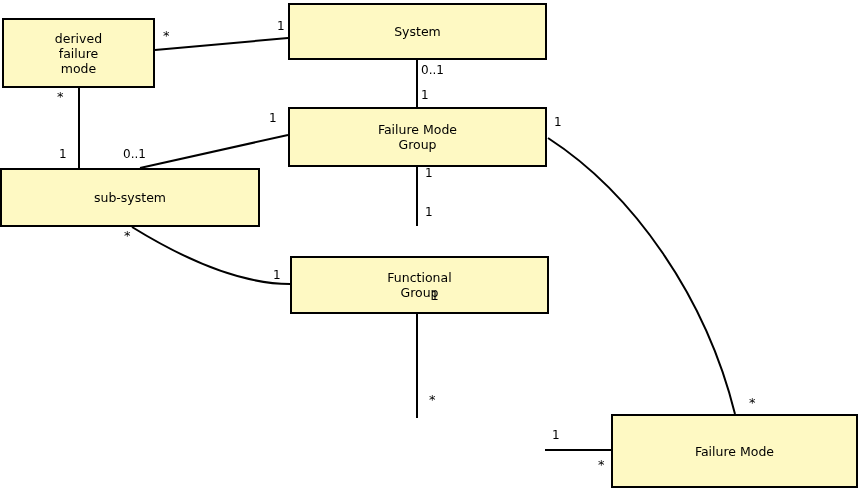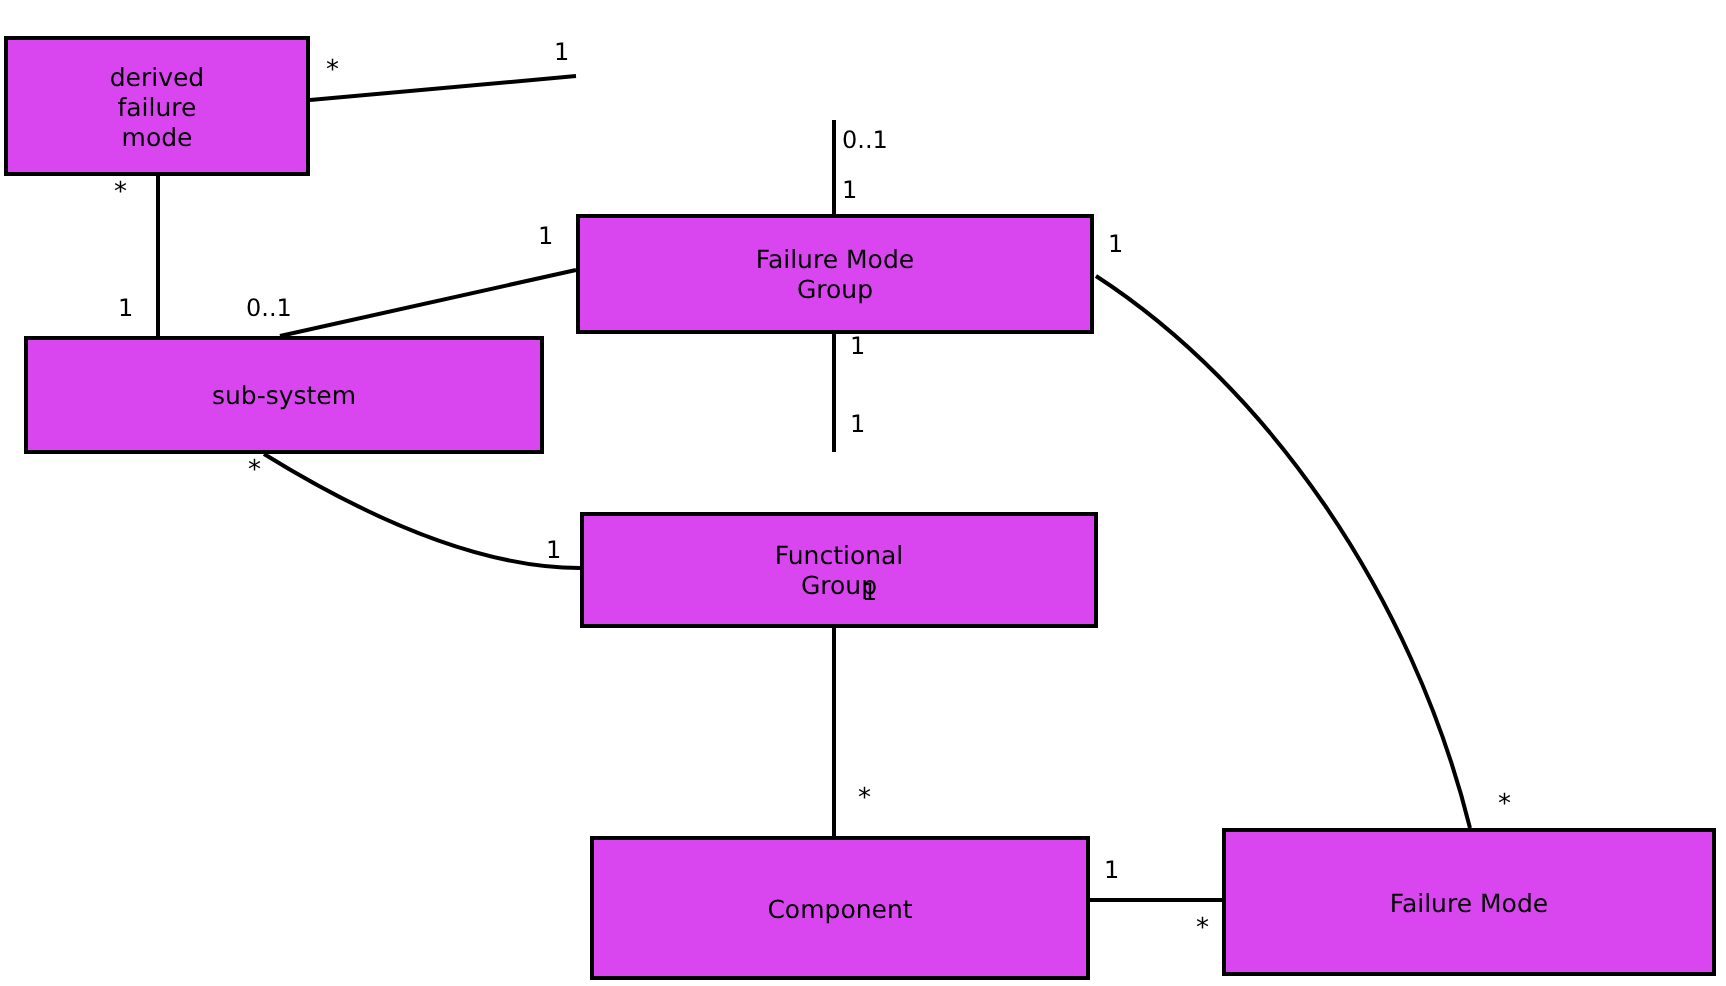--- a/index.html
+++ b/index.html
@@ -22,21 +22,21 @@
     position: absolute;
     left: 0;
     top: 0;
     width: 863px;
     height: 493px;
   }
   .uml-box {
     position: absolute;
     box-sizing: border-box;
     border: 2px solid #000000;
-    background: #d946ef;
+    background: #fef9c3;
     display: flex;
     align-items: center;
     justify-content: center;
     text-align: center;
     z-index: 5;
   }
   .uml-box-label {
     font-family: "DejaVu Sans", sans-serif;
     font-size: 12.5px;
     line-height: 15px;
@@ -75,38 +75,38 @@
       <path d="M 548,138 C 633,193 706,297 735,414"></path>
     </g>
   </svg>
 
   <div class="uml-box" style="left:2px; top:18px; width:153px; height:70px;">
     <span class="uml-box-label">derived
 failure
 mode</span>
   </div>
 
+  <div class="uml-box" style="left:288px; top:3px; width:259px; height:57px;">
+    <span class="uml-box-label">System</span>
+  </div>
 
   <div class="uml-box" style="left:288px; top:107px; width:259px; height:60px;">
     <span class="uml-box-label">Failure Mode
 Group</span>
   </div>
 
-  <div class="uml-box" style="left:12px; top:168px; width:260px; height:59px;">
+  <div class="uml-box" style="left:0px; top:168px; width:260px; height:59px;">
     <span class="uml-box-label">sub-system</span>
   </div>
 
   <div class="uml-box" style="left:290px; top:226px; width:259px; height:58px;margin-top:30px;">
     <span class="uml-box-label">Functional
 Group</span>
   </div>
 
-  <div class="uml-box" style="left:295px; top:418px; width:250px; height:72px;">
-    <span class="uml-box-label">Component</span>
-  </div>
 
   <div class="uml-box" style="left:611px; top:414px; width:247px; height:74px;">
     <span class="uml-box-label">Failure Mode</span>
   </div>
 
   <span class="mult-label star" style="left:163px; top:30px;">*</span>
   <span class="mult-label" style="left:277px; top:20px;">1</span>
   <span class="mult-label" style="left:421px; top:64px;">0..1</span>
   <span class="mult-label" style="left:421px; top:89px;">1</span>
   <span class="mult-label star" style="left:57px; top:91px;">*</span>

